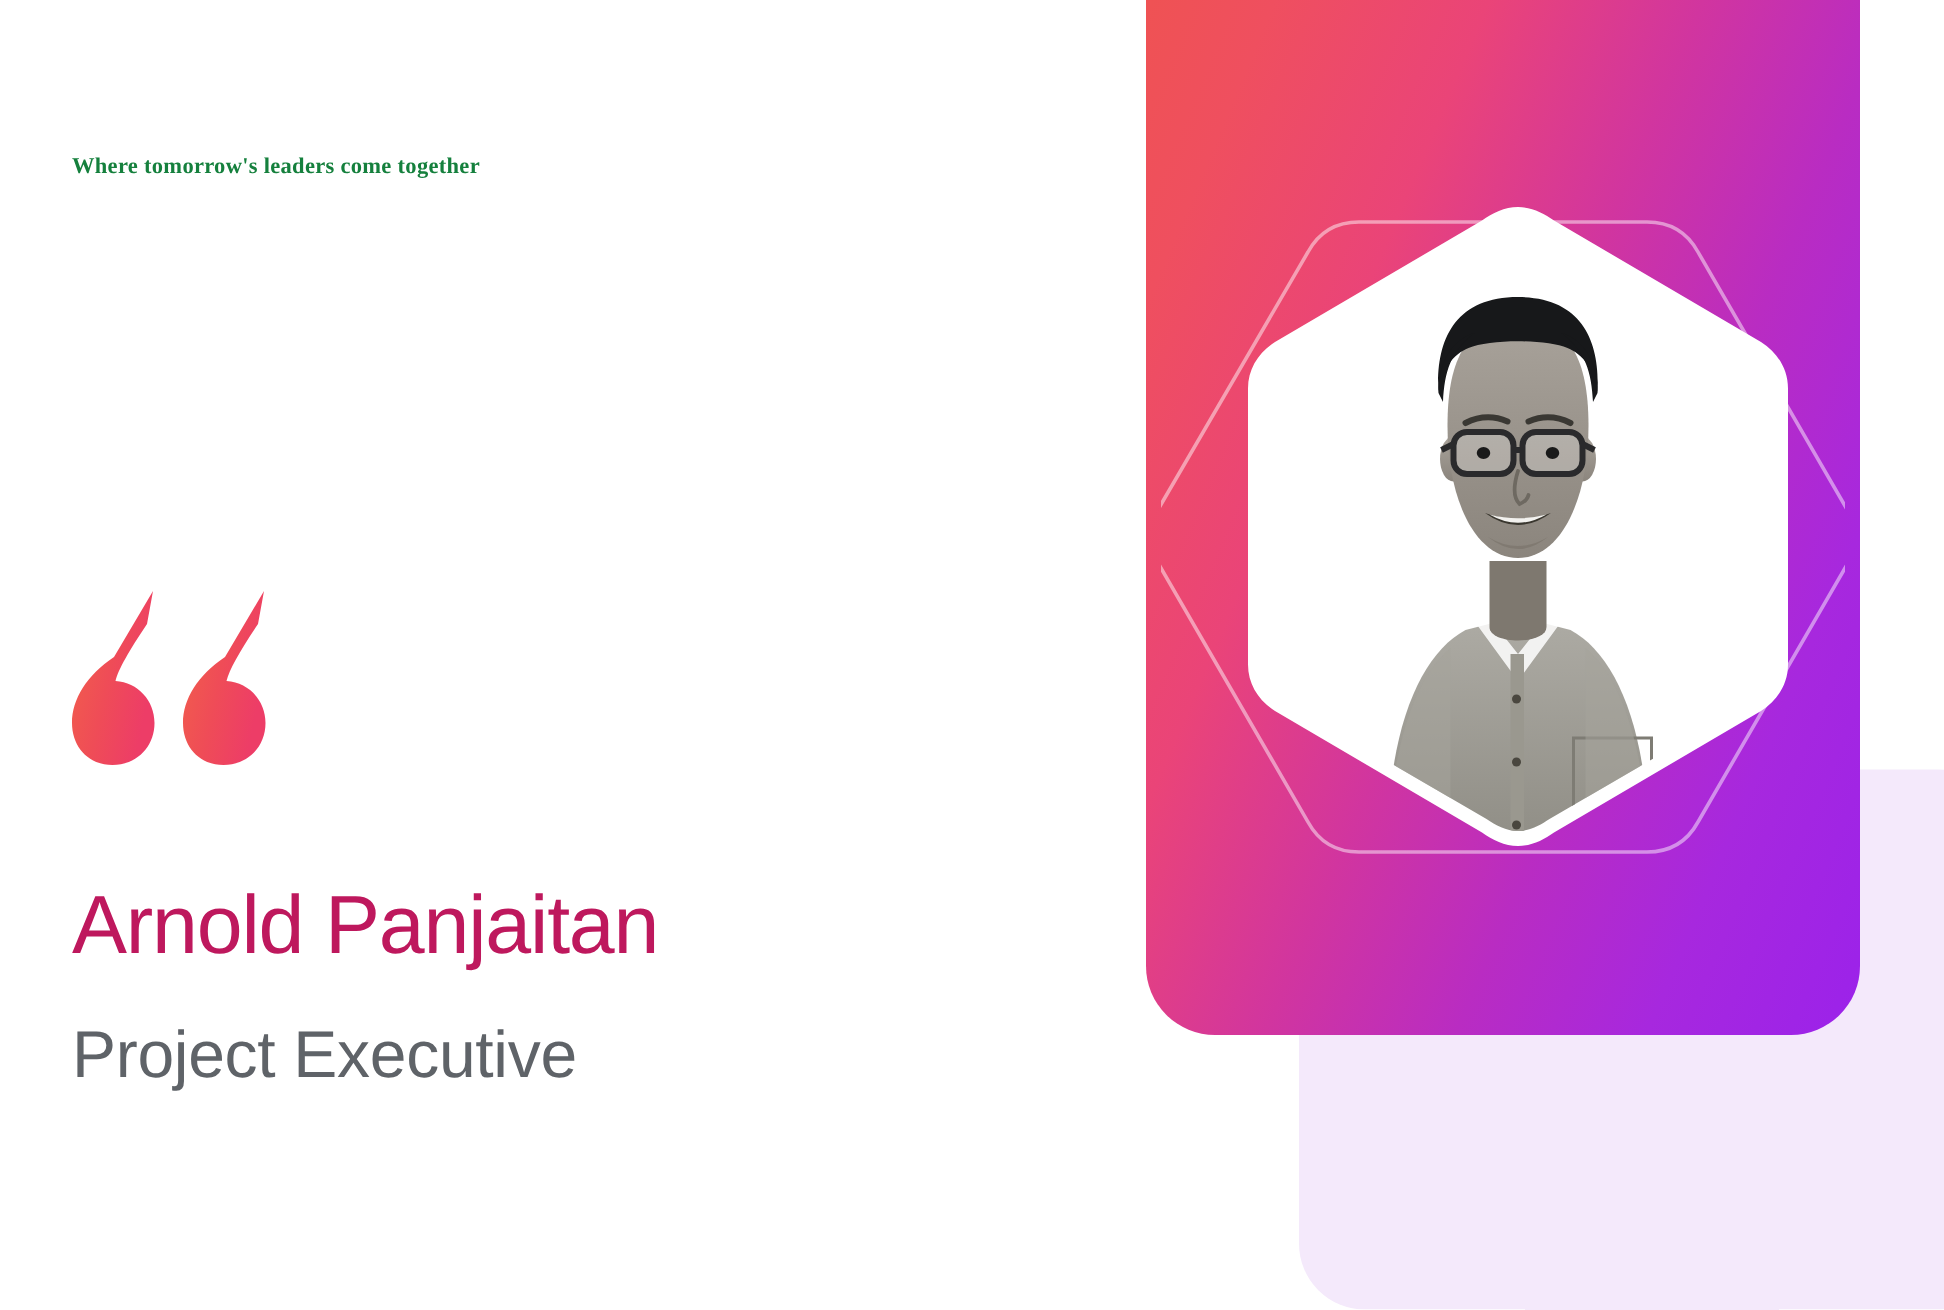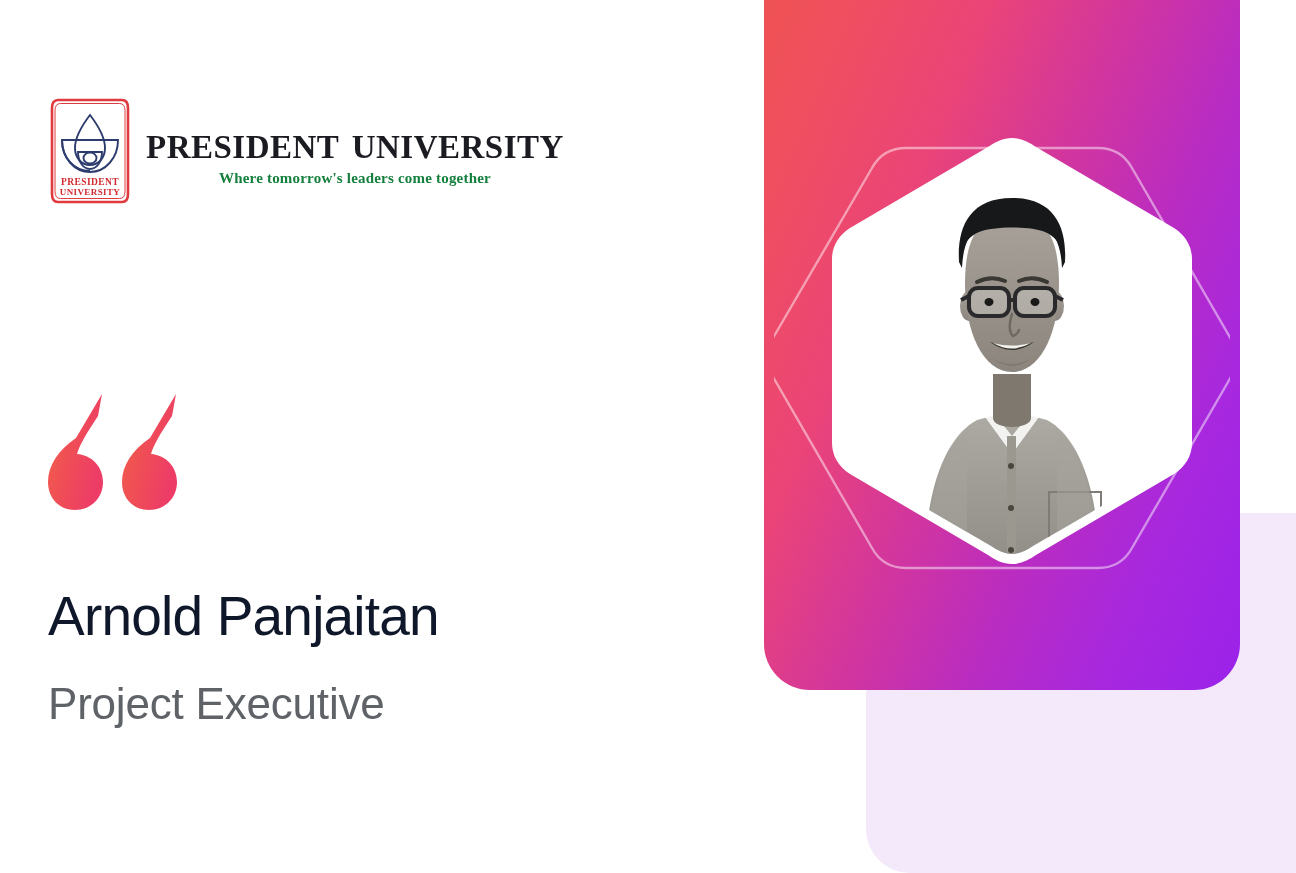--- a/index.html
+++ b/index.html
@@ -83,21 +83,21 @@
   }
 
   
   .person-name {
     position: absolute;
     left: 48px;
     top: 586px;
     font-size: 55px;
     font-weight: 400;
     letter-spacing: -0.8px;
-    color: #0f172a;
+    color: #be185d;
     line-height: 1.1;
     white-space: nowrap;
   }
 
   .person-role {
     position: absolute;
     left: 48px;
     top: 680px;
     font-size: 44px;
     font-weight: 400;
@@ -161,45 +161,22 @@
 </style>
 </head>
 <body>
 
 <div class="stage">
 
   <div class="left-col">
 
     <div class="logo-lockup">
 
-      <span class="logo-badge">
-        <svg class="portrait-svg" viewBox="0 0 84 110" xmlns="http://www.w3.org/2000/svg">
-
-          <path d="M10 4 H74 Q80 4 80 12 V98 Q80 106 74 106 H10 Q4 106 4 98 V12 Q4 4 10 4 Z" fill="#ffffff" stroke="#e03a3e" stroke-width="2.6"></path>
-          <path d="M12.5 7.5 H71.5 Q77 7.5 77 14.5 V95.5 Q77 102.5 71.5 102.5 H12.5 Q7 102.5 7 95.5 V14.5 Q7 7.5 12.5 7.5 Z" fill="none" stroke="#e03a3e" stroke-width="1"></path>
-
-          <g fill="none" stroke="#2d3c6e" stroke-width="1.9">
-
-            <path d="M42 19 C52 32 57 42 57 52 C57 62 50.5 69 42 69 C33.5 69 27 62 27 52 C27 42 32 32 42 19 Z"></path>
-
-            <path d="M14 44 C14 62 26 75 42 75 C26 75 14 62 14 44 Z"></path>
-            <path d="M14 44 H70 C70 62 57.5 76 42 76 C26.5 76 14 62 14 44 Z"></path>
-
-            <path d="M30 56 H54 C54 66 48.5 73 42 73 C35.5 73 30 66 30 56 Z"></path>
-
-            <ellipse cx="42" cy="62" rx="6.5" ry="5.5"></ellipse>
-          </g>
-
-          <text x="42" y="89" text-anchor="middle" font-family="Liberation Serif, serif" font-size="9.5" font-weight="bold" letter-spacing="0.4" fill="#d12b30">PRESIDENT</text>
-          <text x="42" y="99" text-anchor="middle" font-family="Liberation Serif, serif" font-size="9" font-weight="bold" letter-spacing="0.4" fill="#d12b30">UNIVERSITY</text>
-        </svg>
-      </span>
 
       <span class="logo-wordmark">
-        <span class="logo-title">President University</span>
         <span class="logo-tagline">Where tomorrow's leaders come together</span>
       </span>
     </div>
 
     <span class="quote-mark">
       <svg class="portrait-svg" viewBox="0 0 140 120" xmlns="http://www.w3.org/2000/svg">
         <defs>
           <linearGradient id="qgrad" x1="0" y1="0" x2="1" y2="0.45">
             <stop offset="0%" stop-color="#f2614a"></stop>
             <stop offset="55%" stop-color="#ef4c57"></stop>

